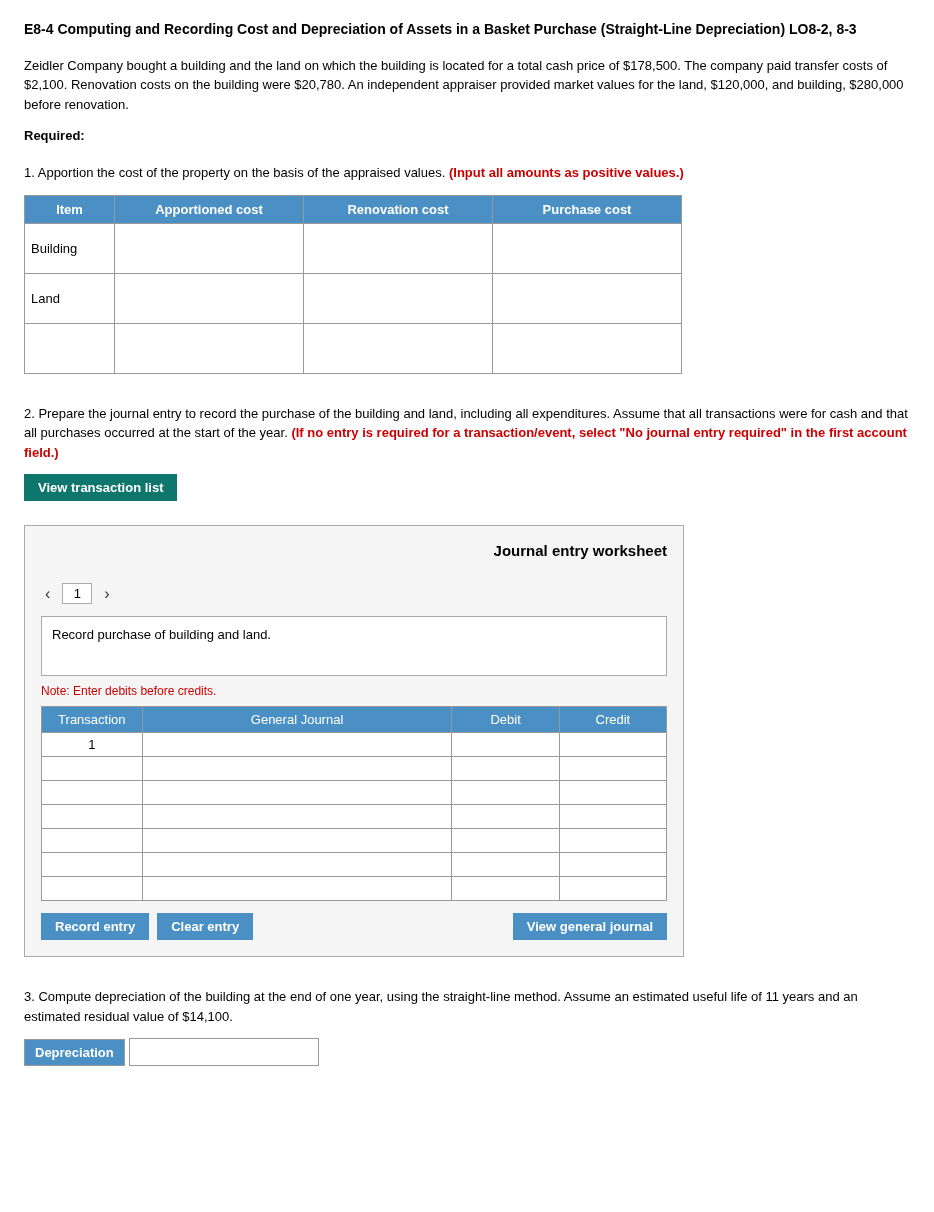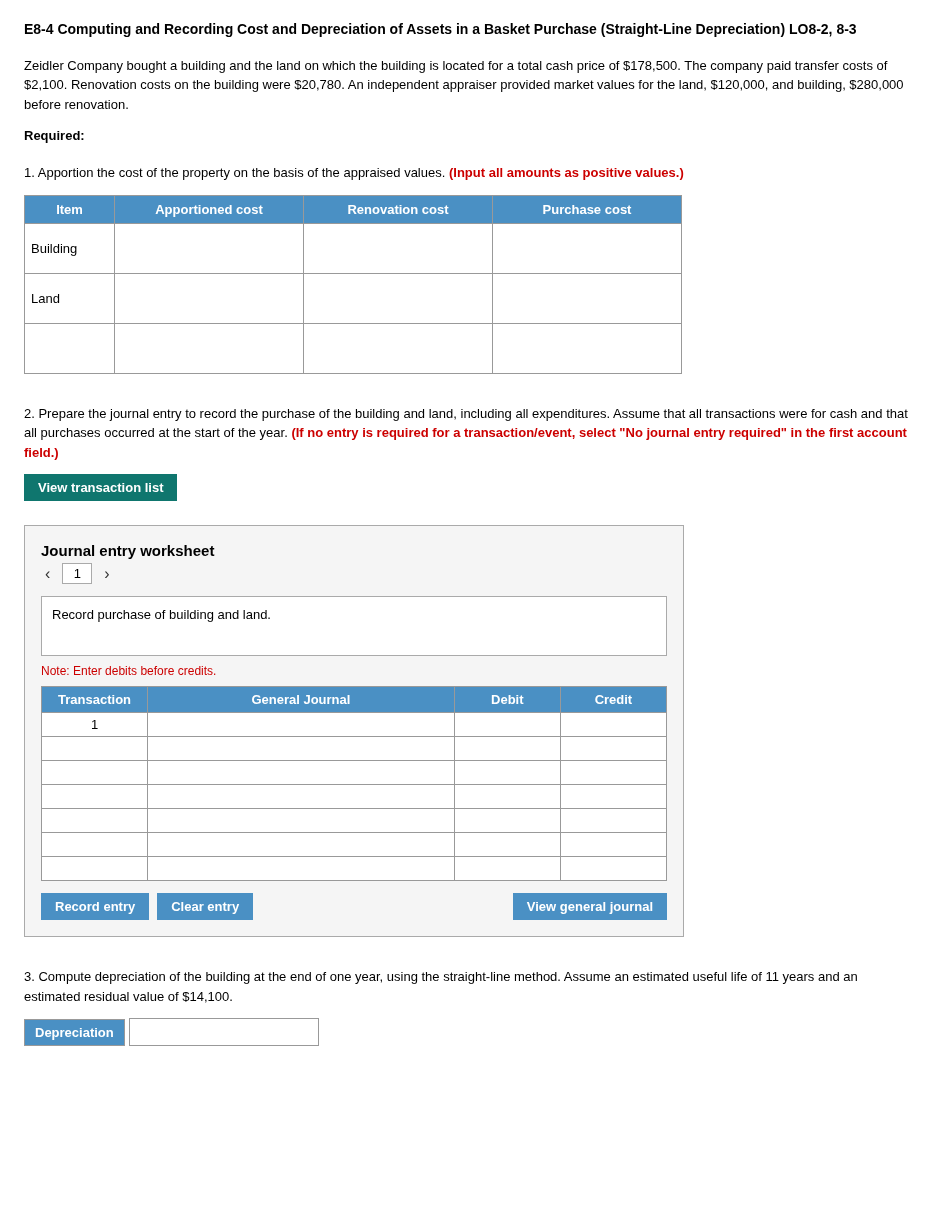--- a/index.html
+++ b/index.html
@@ -77,21 +77,22 @@
       border: 1px solid #aaa;
       padding: 16px;
       margin-top: 12px;
       margin-bottom: 30px;
       background: #f5f5f5;
       max-width: 660px;
     }
     .journal-worksheet h3 {
       font-size: 15px;
       font-weight: bold;
-      margin-bottom: 4px;
+      margin-bottom: 24px;
+      text-align: right;
     }
     .nav-row {
       display: flex;
       align-items: center;
       margin-bottom: 12px;
       gap: 8px;
     }
     .nav-arrow {
       font-size: 16px;
       cursor: pointer;
@@ -126,21 +127,21 @@
       border-collapse: collapse;
       width: 100%;
       font-size: 13px;
     }
     .journal-table th {
       background: #4a90c4;
       color: #fff;
       border: 1px solid #999;
       padding: 5px 8px;
       text-align: center;
-      font-weight: bold;
+      font-weight: normal;
     }
     .journal-table th.trans-col { width: 80px; }
     .journal-table th.gj-col { width: 260px; }
     .journal-table th.debit-col { width: 90px; }
     .journal-table th.credit-col { width: 90px; }
     .journal-table td {
       border: 1px solid #999;
       padding: 3px 6px;
       height: 24px;
       background: #fff;

